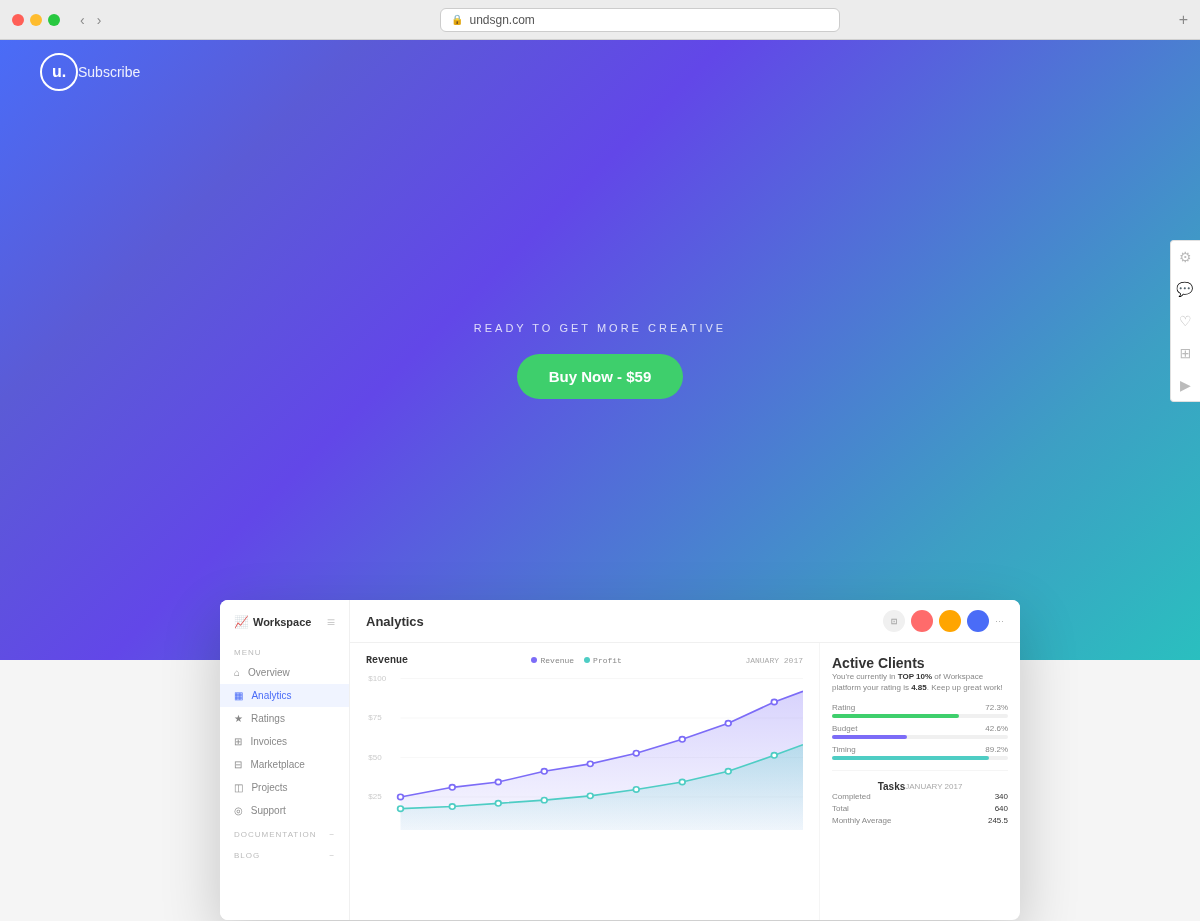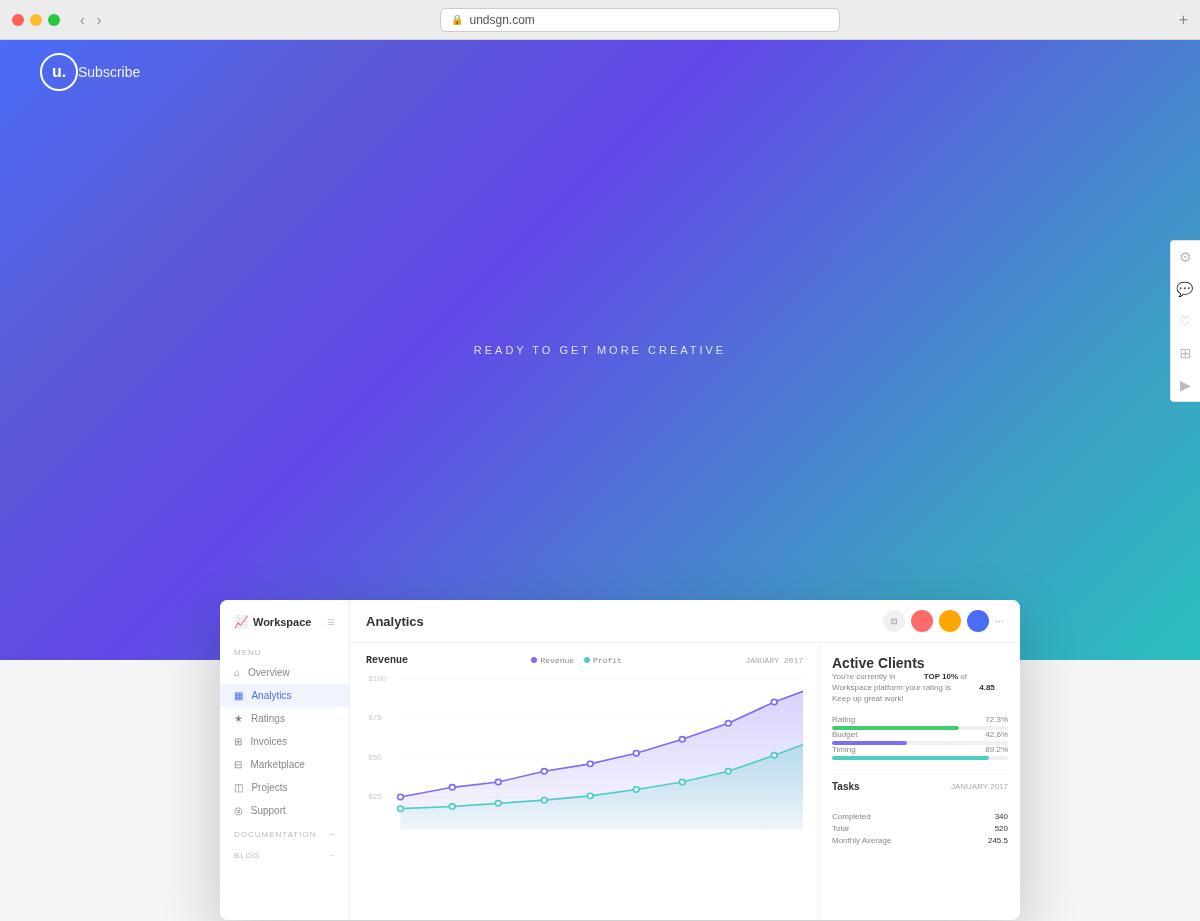--- a/index.html
+++ b/index.html
@@ -268,28 +268,28 @@
     .chart-svg { width: 100%; height: 160px; }
 
     
     .stats-sidebar {
       width: 200px;
       padding: 12px;
       overflow: hidden;
     }
     .stats-card-title { font-size: 14px; font-weight: 600; color: #333; }
     .stats-card-sub { font-size: 8px; color: #888; margin-bottom: 10px; line-height: 1.4; }
-    .stats-card-sub strong { color: #333; margin-left: 26px; }
-    .progress-row { }
+    .stats-card-sub strong { color: #333; }
+    .progress-row { margin-bottom: 6px; }
     .progress-label { display: flex; justify-content: space-between; font-size: 8px; color: #888; margin-bottom: 2px; }
     .progress-bar-bg { height: 4px; background: #f0f0f0; border-radius: 2px; }
     .progress-bar-fill { height: 4px; border-radius: 2px; }
 
     .divider { height: 1px; background: #f5f5f5; margin: 10px 0; }
-    .tasks-header { display: flex; justify-content: space-between; align-items: center; margin-bottom: 20px; }
+    .tasks-header { display: flex; justify-content: center; align-items: center; margin-bottom: 0; }
     .tasks-title { font-size: 10px; font-weight: 600; color: #333; }
     .tasks-date { font-size: 8px; color: #aaa; }
     .task-row { display: flex; justify-content: space-between; font-size: 8px; color: #888; margin-bottom: 3px; gap: 16px; }
     .task-val { color: #333; font-weight: 500; }
   </style>
 </head>
 <body>
 
 <div class="browser-chrome">
   <div class="traffic-lights">
@@ -313,20 +313,21 @@
 <div class="website">
 
   <div class="hero">
 
     <nav class="site-nav">
       <div class="site-logo">u.</div>
       <div class="nav-subscribe">Subscribe</div>
     </nav>
 
     <p class="hero-eyebrow">READY TO GET MORE CREATIVE</p>
+    <button class="hero-btn">Buy Now - $59</button>
   </div>
 
   <div class="below-hero"></div>
 
   <div class="sidebar-icons">
     <div class="sidebar-icon">⚙</div>
     <div class="sidebar-icon">💬</div>
     <div class="sidebar-icon">♡</div>
     <div class="sidebar-icon">⊞</div>
     <div class="sidebar-icon">▶</div>
@@ -491,21 +492,21 @@
           <div class="tasks-header">
             <div class="tasks-title">Tasks</div>
             <div class="tasks-date">JANUARY 2017</div>
           </div>
           <div class="task-row">
             <span>Completed</span>
             <span class="task-val">340</span>
           </div>
           <div class="task-row">
             <span>Total</span>
-            <span class="task-val">520</span>
+            <span class="task-val">640</span>
           </div>
           <div class="task-row">
             <span>Monthly Average</span>
             <span class="task-val">245.5</span>
           </div>
         </div>
 
       </div>
     </div>
 

